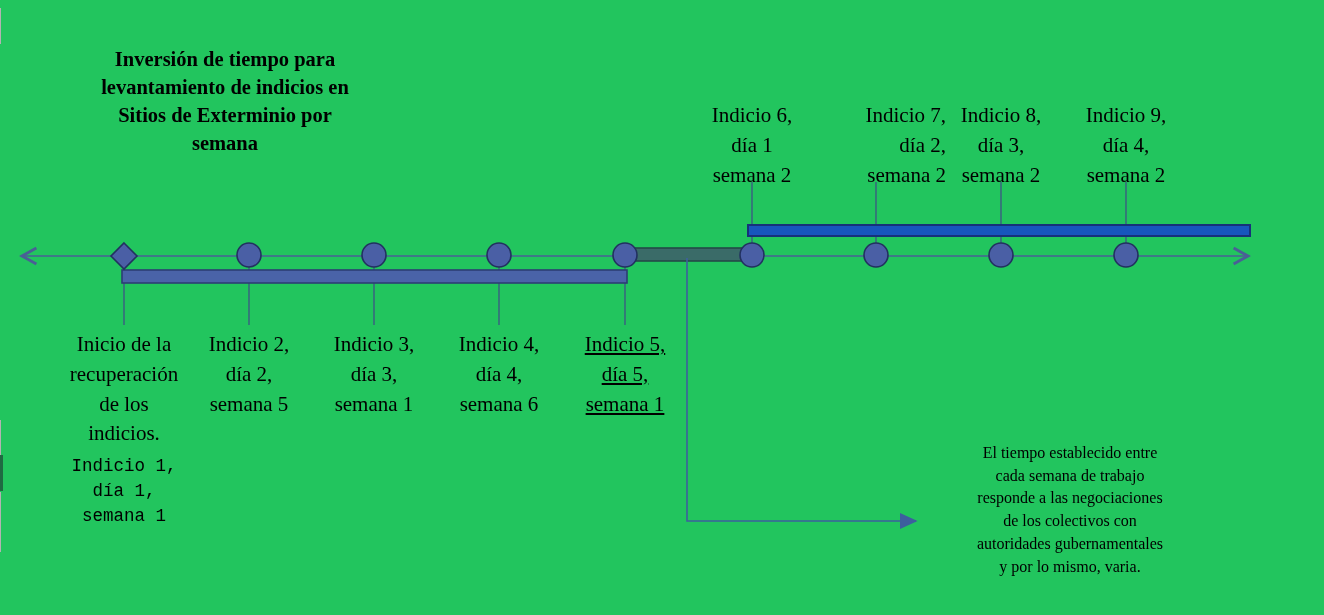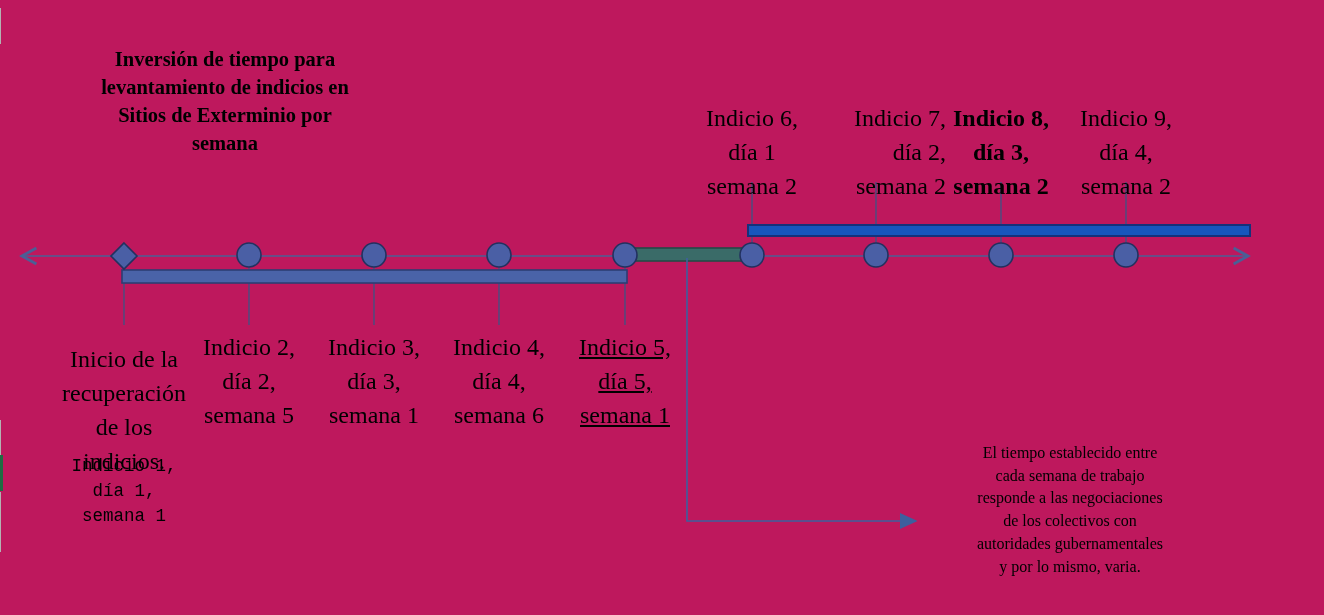--- a/index.html
+++ b/index.html
@@ -9,21 +9,21 @@
     background: #ffffff;
   }
   body {
     font-family: "Liberation Serif", "DejaVu Serif", serif;
     color: #000000;
   }
   #canvas {
     position: relative;
     width: 1324px;
     height: 615px;
-    background: #be185d;
+    background: #22c55e;
     overflow: hidden;
   }
   #svg-layer {
     position: absolute;
     left: 0;
     top: 0;
     width: 1324px;
     height: 615px;
   }
   .txt {
@@ -34,21 +34,21 @@
   }
   #chart-title {
     left: 30px;
     top: 46px;
     width: 390px;
     font-weight: bold;
     font-size: 20.5px;
     line-height: 1.36;
   }
   .marker-label {
-    font-size: 24px;
+    font-size: 21px;
     line-height: 1.42;
   }
   .lower-label { }
   .upper-label { }
   #note-indicio1 {
     left: 34px;
     top: 454px;
     width: 180px;
     font-size: 17.5px;
     line-height: 1.42;
@@ -145,28 +145,28 @@
 levantamiento de indicios en
 Sitios de Exterminio por
 semana</div>
 
   <div class="txt marker-label upper-label" style="left:682px; top:101px; width:140px;">Indicio 6,
 día 1
 semana 2</div>
   <div class="txt marker-label upper-label" style="left:806px; top:101px; width:140px;text-align:right;">Indicio 7,
 día 2,
 semana 2</div>
-  <div class="txt marker-label upper-label" style="left:931px; top:101px; width:140px;font-weight:bold;">Indicio 8,
+  <div class="txt marker-label upper-label" style="left:931px; top:101px; width:140px;">Indicio 8,
 día 3,
 semana 2</div>
   <div class="txt marker-label upper-label" style="left:1056px; top:101px; width:140px;">Indicio 9,
 día 4,
 semana 2</div>
 
-  <div class="txt marker-label lower-label" style="left:44px; top:342px; width:160px;text-align:center;">Inicio de la
+  <div class="txt marker-label lower-label" style="left:44px; top:330px; width:160px;text-align:center;">Inicio de la
 recuperación
 de los
 indicios.</div>
   <div class="txt marker-label lower-label" style="left:179px; top:330px; width:140px;">Indicio 2,
 día 2,
 semana 5</div>
   <div class="txt marker-label lower-label" style="left:304px; top:330px; width:140px;">Indicio 3,
 día 3,
 semana 1</div>
   <div class="txt marker-label lower-label" style="left:429px; top:330px; width:140px;">Indicio 4,

